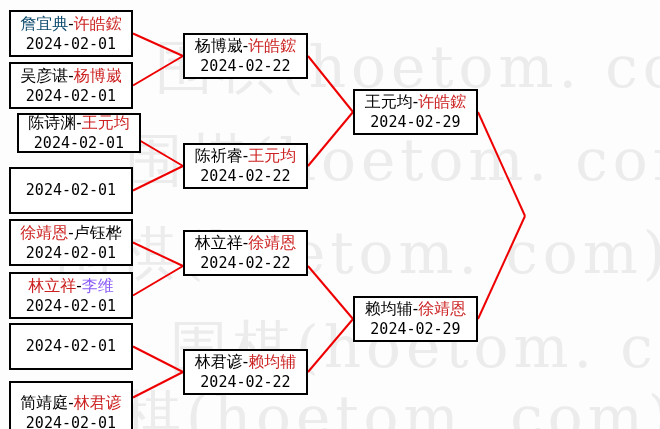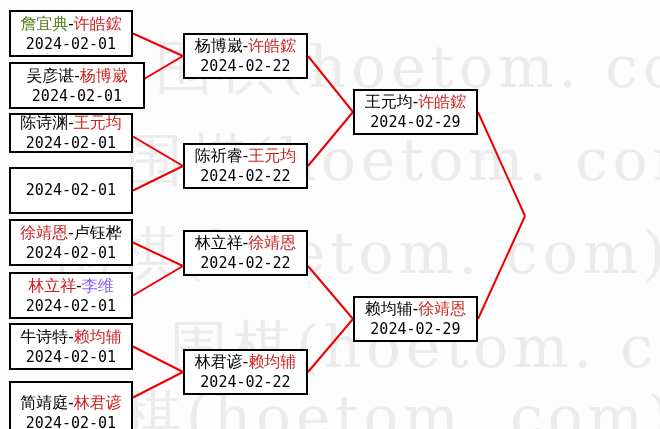--- a/index.html
+++ b/index.html
@@ -49,44 +49,43 @@
     <line x1="133" y1="397.5" x2="183" y2="372" stroke-width="2" stroke="#ee0000"></line>
     <line x1="308" y1="56" x2="353" y2="112" stroke-width="2" stroke="#ee0000"></line>
     <line x1="308" y1="166" x2="353" y2="112" stroke-width="2" stroke="#ee0000"></line>
     <line x1="308" y1="266" x2="353" y2="319" stroke-width="2" stroke="#ee0000"></line>
     <line x1="308" y1="372" x2="353" y2="319" stroke-width="2" stroke="#ee0000"></line>
     <line x1="478" y1="112" x2="525" y2="216" stroke-width="2" stroke="#ee0000"></line>
     <line x1="478" y1="319" x2="525" y2="216" stroke-width="2" stroke="#ee0000"></line>
   </svg>
 
   <div class="match" style="left:9px;top:10px;width:124px;height:47px">
-    <div class="names"><span style="color: #4d7c0f;">詹宜典</span><span>-</span><span style="color: rgb(204, 34, 34);">许皓鋐</span></div>
+    <div class="names"><span style="color: #0c4a6e;">詹宜典</span><span>-</span><span style="color: rgb(204, 34, 34);">许皓鋐</span></div>
     <div class="date">2024-02-01</div>
   </div>
-  <div class="match" style="left:9px;top:62px;width:136px;height:47px">
+  <div class="match" style="left:9px;top:62px;width:124px;height:47px">
     <div class="names"><span style="color: rgb(0, 0, 0);">吴彦谌</span><span>-</span><span style="color: rgb(204, 34, 34);">杨博崴</span></div>
     <div class="date">2024-02-01</div>
   </div>
-  <div class="match" style="left:9px;top:113px;width:124px;height:40px">
+  <div class="match" style="left:17px;top:113px;width:124px;height:40px">
     <div class="names"><span style="color: rgb(0, 0, 0);">陈诗渊</span><span>-</span><span style="color: rgb(204, 34, 34);">王元均</span></div>
     <div class="date">2024-02-01</div>
   </div>
   <div class="match" style="left:9px;top:167px;width:124px;height:47px">
     <div class="date">2024-02-01</div>
   </div>
   <div class="match" style="left:9px;top:219px;width:124px;height:47px">
     <div class="names"><span style="color: rgb(204, 34, 34);">徐靖恩</span><span>-</span><span style="color: rgb(0, 0, 0);">卢钰桦</span></div>
     <div class="date">2024-02-01</div>
   </div>
   <div class="match" style="left:9px;top:272px;width:124px;height:47px">
     <div class="names"><span style="color: rgb(204, 34, 34);">林立祥</span><span>-</span><span style="color: #8b5cf6;">李维</span></div>
     <div class="date">2024-02-01</div>
   </div>
   <div class="match" style="left:9px;top:323px;width:124px;height:47px">
-    <div class="names"><span style="color: rgb(0, 0, 0);">牛诗特</span><span>-</span><span style="color: rgb(204, 34, 34);">赖均辅</span></div>
     <div class="date">2024-02-01</div>
   </div>
   <div class="match" style="left:9px;top:381px;width:124px;height:63px">
     <div class="names"><span style="color: rgb(0, 0, 0);">简靖庭</span><span>-</span><span style="color: rgb(204, 34, 34);">林君谚</span></div>
     <div class="date">2024-02-01</div>
   </div>
 
   <div class="match" style="left:183px;top:33px;width:125px;height:46px">
     <div class="names"><span style="color: rgb(0, 0, 0);">杨博崴</span><span>-</span><span style="color: rgb(204, 34, 34);">许皓鋐</span></div>
     <div class="date">2024-02-22</div>

